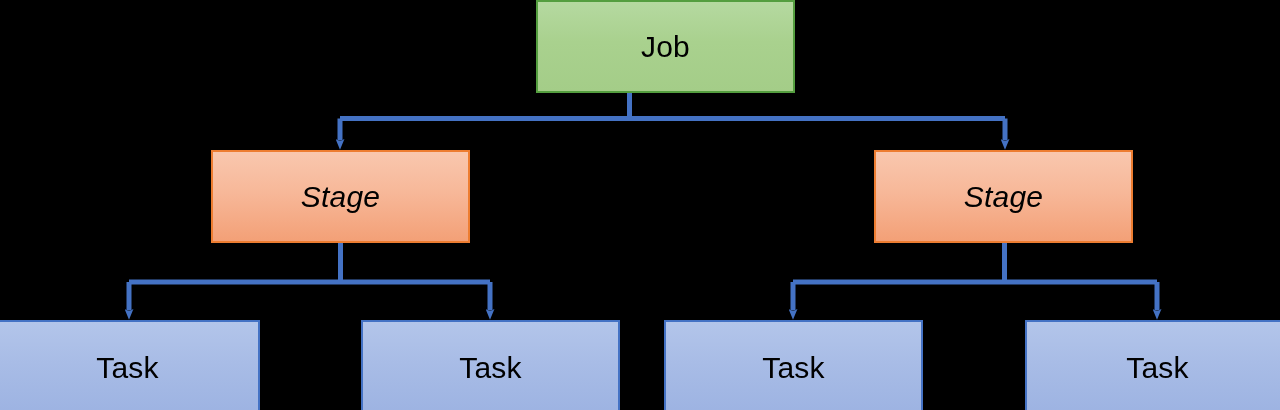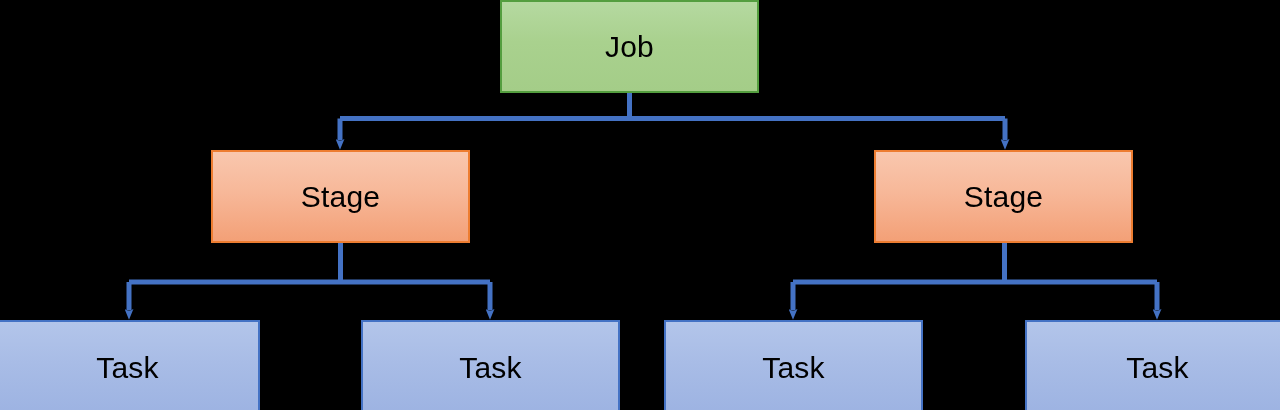--- a/index.html
+++ b/index.html
@@ -35,24 +35,26 @@
   }
   .node-label {
     font-size: 30px;
     line-height: 1;
     letter-spacing: 0.2px;
     white-space: nowrap;
   }
   .node.job {
     background: linear-gradient(180deg, #b5d9a0 0%, #a9d18e 45%, #a4cd88 100%);
     border: 2px solid #549e3f;
+    margin-left: 36px;
   }
   .node.stage {
     background: linear-gradient(180deg, #f9c7ae 0%, #f7b899 45%, #f3a077 100%);
     border: 2px solid #ed7d31;
+    font-style: italic;
   }
   .node.task {
     background: linear-gradient(180deg, #b3c5ea 0%, #a8bce6 45%, #9db3e2 100%);
     border: 2px solid #4472c4;
   }
 </style>
 </head>
 <body>
 
 <div id="canvas">

